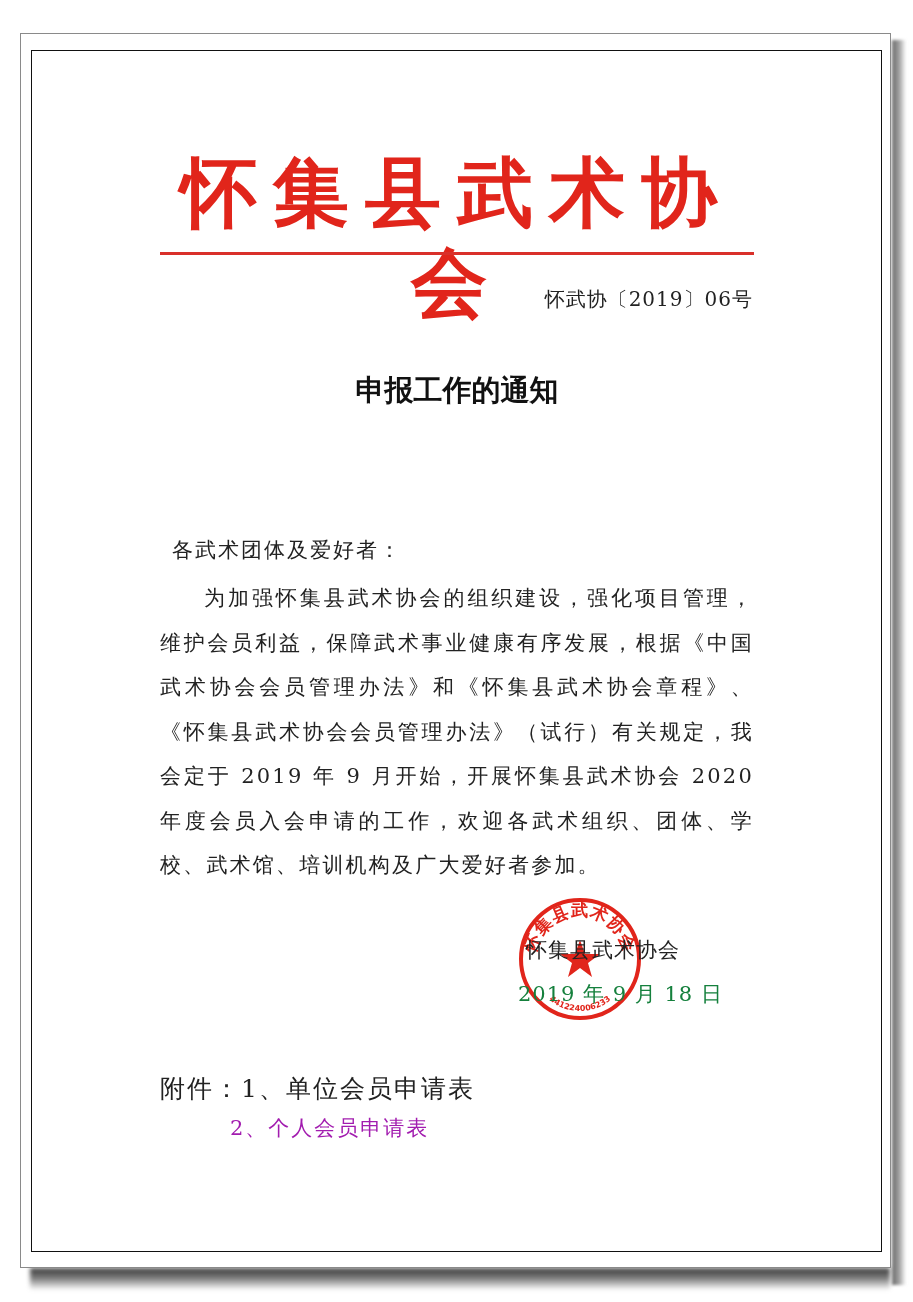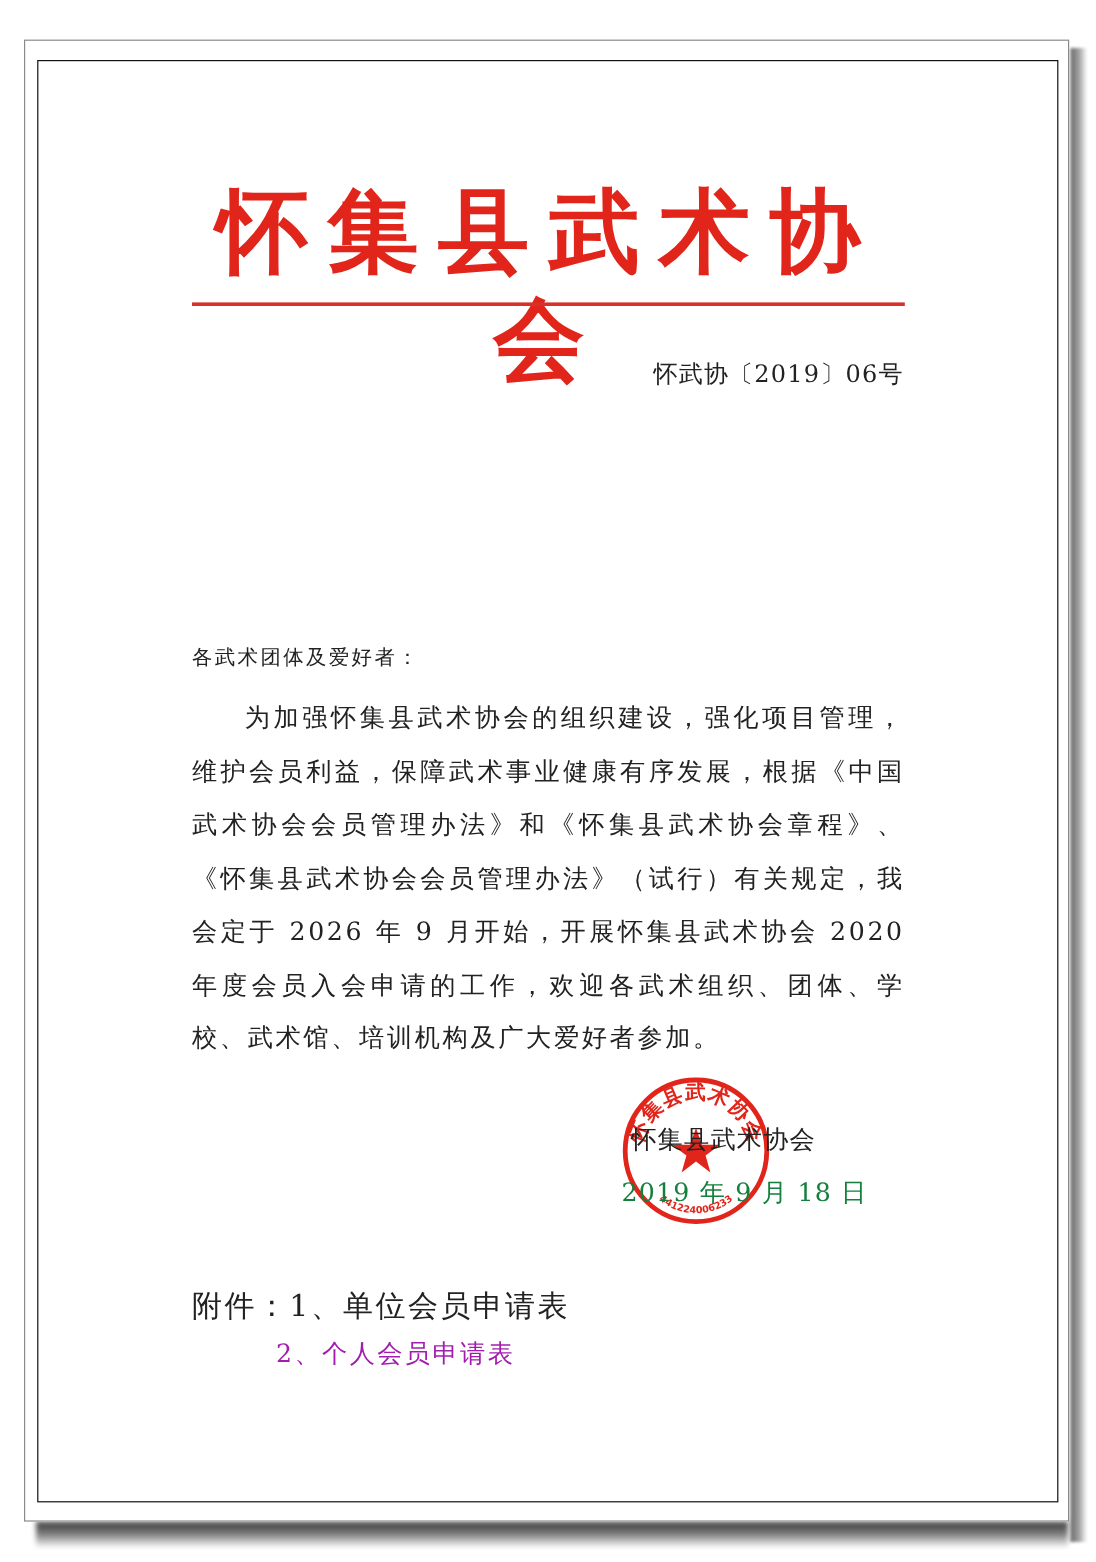--- a/index.html
+++ b/index.html
@@ -27,29 +27,29 @@
   }
   .org-header {
     position:absolute; left:160px; top:148px; width:594px; text-align:center;
     color:#e1251b; font-family:"DejaVu Sans", "Liberation Sans", sans-serif; font-weight:bold;
     font-size:76px; letter-spacing:16px; line-height:90px;
   }
   .red-rule {
     position:absolute; left:160px; top:252px; width:594px; height:3px; background:#d9302a;
   }
   .doc-number {
-    position:absolute; right:160px; top:286px; font-size:20px; color:#222; letter-spacing:1px;margin-top:12px;
+    position:absolute; right:160px; top:286px; font-size:20px; color:#222; letter-spacing:1px;
   }
   .doc-title {
     position:absolute; left:150px; top:368px; width:614px; text-align:center;
     font-family:"DejaVu Sans", "Liberation Sans", sans-serif; font-weight:bold; font-size:29px;
     line-height:44px; color:#111;
   }
   .salutation {
-    position:absolute; left:160px; top:536px; font-size:17px; color:#222; letter-spacing:2px;
+    position:absolute; left:172px; top:536px; font-size:21px; color:#222; letter-spacing:2px;
   }
   .body-para {
     position:absolute; left:160px; top:576px; width:594px; font-size:21px; color:#222;
     line-height:44.5px; text-indent:44px; letter-spacing:2.2px; text-align:justify;
   }
   .seal {
     position:absolute; left:517px; top:896px; width:126px; height:126px;
   }
   .sign-org {
     position:absolute; left:526px; top:936px; font-size:21px; color:#222; letter-spacing:1px;
@@ -72,24 +72,25 @@
 
 <div class="outer-frame"></div>
 <div class="inner-frame"></div>
 
 <div class="org-header">怀集县武术协会</div>
 <div class="red-rule"></div>
 
 <div class="doc-number">怀武协〔2019〕06号</div>
 
 <div class="doc-title">
+  <div>申报工作的通知</div>
 </div>
 
 <div class="salutation">各武术团体及爱好者：</div>
-<div class="body-para">为加强怀集县武术协会的组织建设，强化项目管理，维护会员利益，保障武术事业健康有序发展，根据《中国武术协会会员管理办法》和《怀集县武术协会章程》、《怀集县武术协会会员管理办法》（试行）有关规定，我会定于 2026 年 9 月开始，开展怀集县武术协会 2020 年度会员入会申请的工作，欢迎各武术组织、团体、学校、武术馆、培训机构及广大爱好者参加。</div>
+<div class="body-para">为加强怀集县武术协会的组织建设，强化项目管理，维护会员利益，保障武术事业健康有序发展，根据《中国武术协会会员管理办法》和《怀集县武术协会章程》、《怀集县武术协会会员管理办法》（试行）有关规定，我会定于 2019 年 9 月开始，开展怀集县武术协会 2020 年度会员入会申请的工作，欢迎各武术组织、团体、学校、武术馆、培训机构及广大爱好者参加。</div>
 
 <svg class="seal" viewBox="0 0 126 126">
   <defs>
     <path id="sealArc" d="M 20 78 A 45 45 0 1 1 106 78"></path>
     <path id="codeArc" d="M 22 92 A 48 48 0 0 0 104 92"></path>
   </defs>
   <circle cx="63" cy="63" r="59" fill="none" stroke="#e1251b" stroke-width="4"></circle>
   <text font-family="DejaVu Sans, sans-serif" font-weight="bold" font-size="17" fill="#e1251b" letter-spacing="1">
     <textPath href="#sealArc" startOffset="50%" text-anchor="middle">怀集县武术协会</textPath>
   </text>

